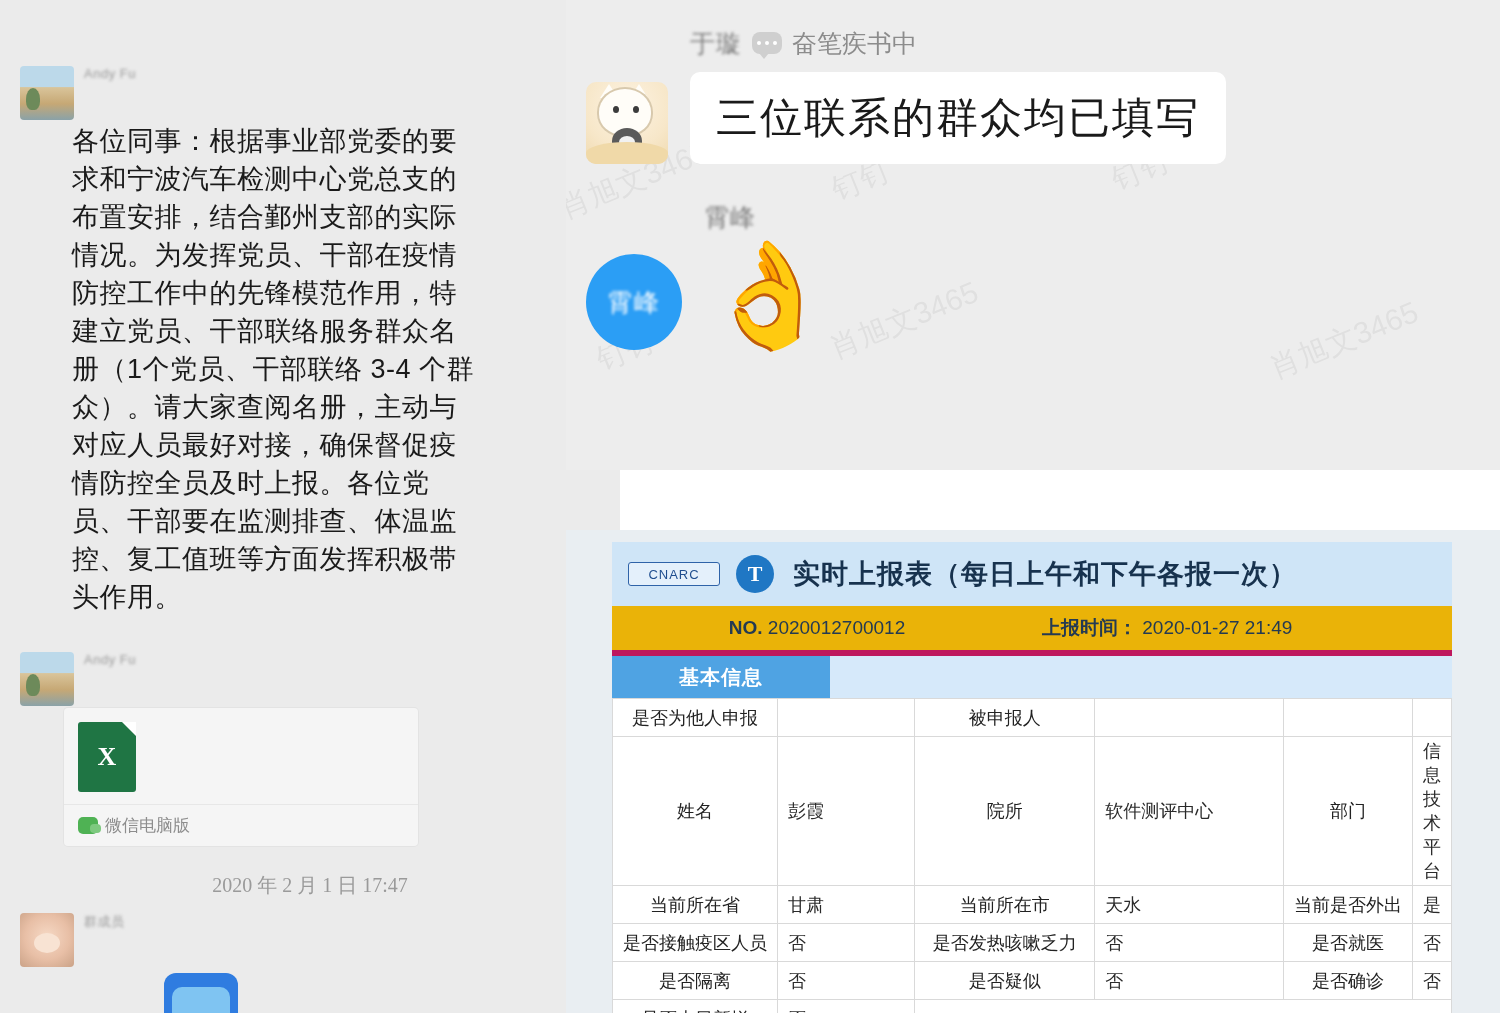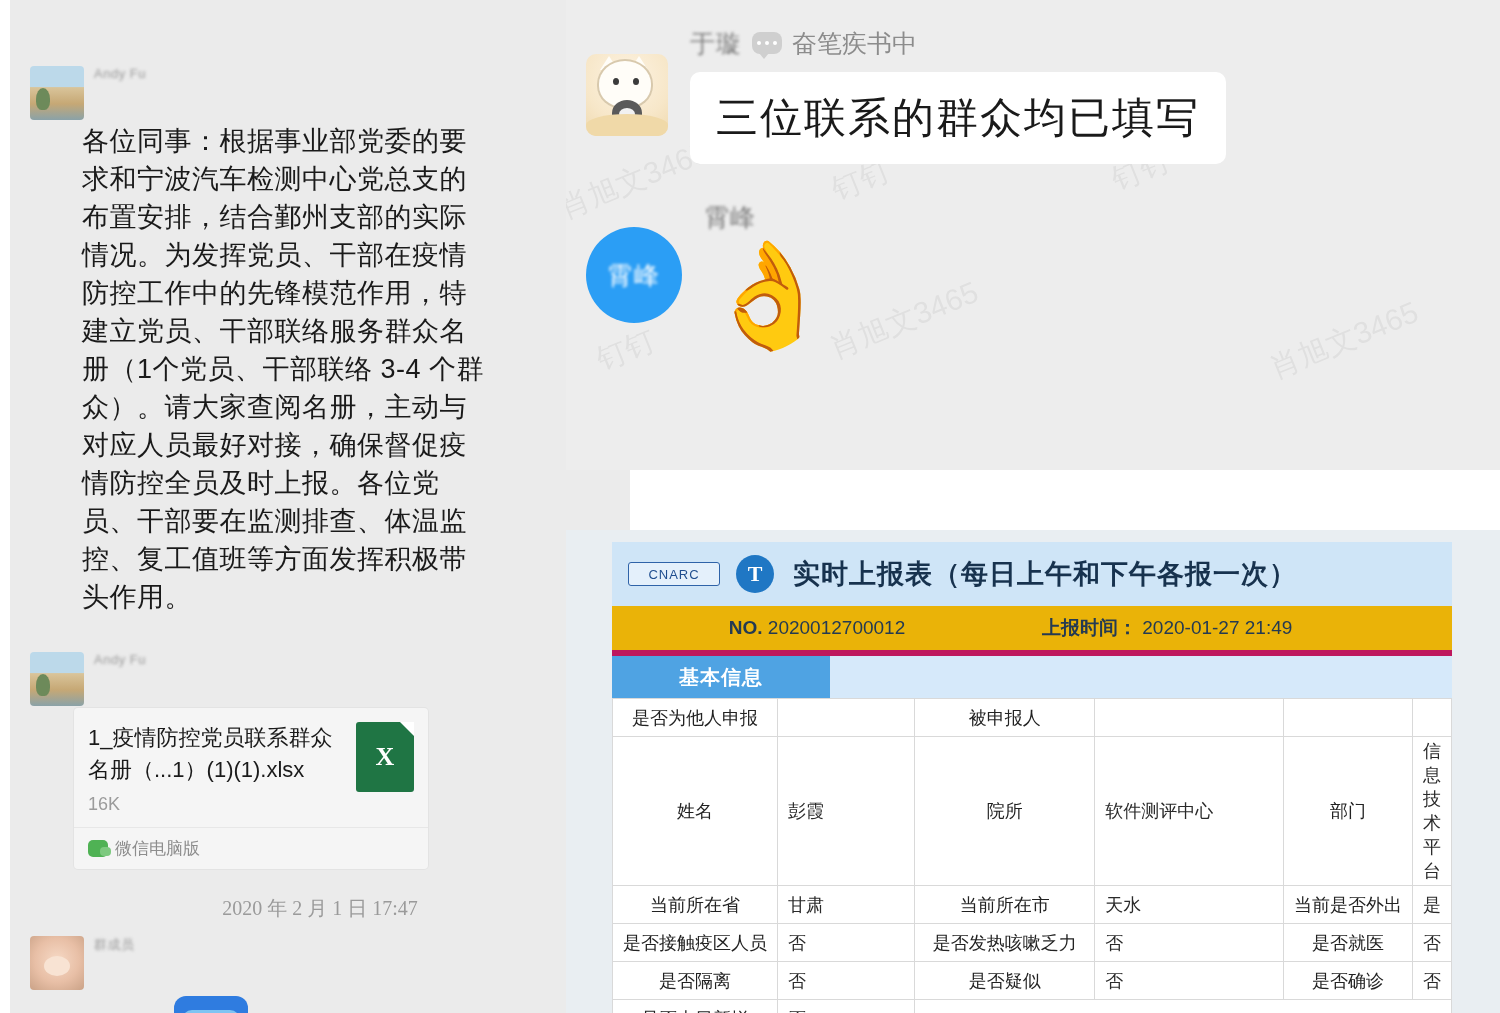--- a/index.html
+++ b/index.html
@@ -13,21 +13,21 @@
   .page {
     position: relative;
     width: 1500px;
     height: 1013px;
     background: #ffffff;
   }
 
   
   .left-panel {
     position: absolute;
-    left: 10px; top: 0;
+    left: 0; top: 0;
     width: 620px; height: 1013px;
     background: #ebebeb;
   }
   .msg-row {
     position: relative;
     display: flex;
     align-items: flex-start;
   }
   .avatar {
     width: 54px; height: 54px;
@@ -200,21 +200,21 @@
     color: rgba(0,0,0,0.055);
     font-size: 30px;
     transform: rotate(-22deg);
     white-space: nowrap;
     pointer-events: none;
     font-family: "Liberation Sans", sans-serif;
   }
   .dt-msg {
     position: relative;
     display: flex;
-    align-items: center;
+    align-items: flex-end;
     padding: 26px 0 0 20px;
   }
   .dt-avatar-cat {
     width: 82px; height: 82px;
     border-radius: 10px;
     background: radial-gradient(circle at 50% 30%, #fdf3e3 0%, #f7e7c9 60%, #efd9ae 100%);
     position: relative;
     flex: 0 0 82px;
     overflow: hidden;
   }
@@ -461,24 +461,20 @@
 
     <div class="msg-row" style="padding:26px 0 0 20px;">
       <div class="avatar beach"></div>
       <div class="name-block">
         <div class="sender-name">Andy Fu</div>
       </div>
     </div>
 
     <div class="file-card">
       <div class="file-card-top">
-        <div class="file-meta">
-          <div class="file-name">1_疫情防控党员联系群众名册（...1）(1)(1).xlsx</div>
-          <div class="file-size">16K</div>
-        </div>
         <div class="excel-icon">
           <span>X</span>
         </div>
       </div>
       <div class="file-card-bottom">
         <span class="wechat-mini"></span>
         <span>微信电脑版</span>
       </div>
     </div>
 

